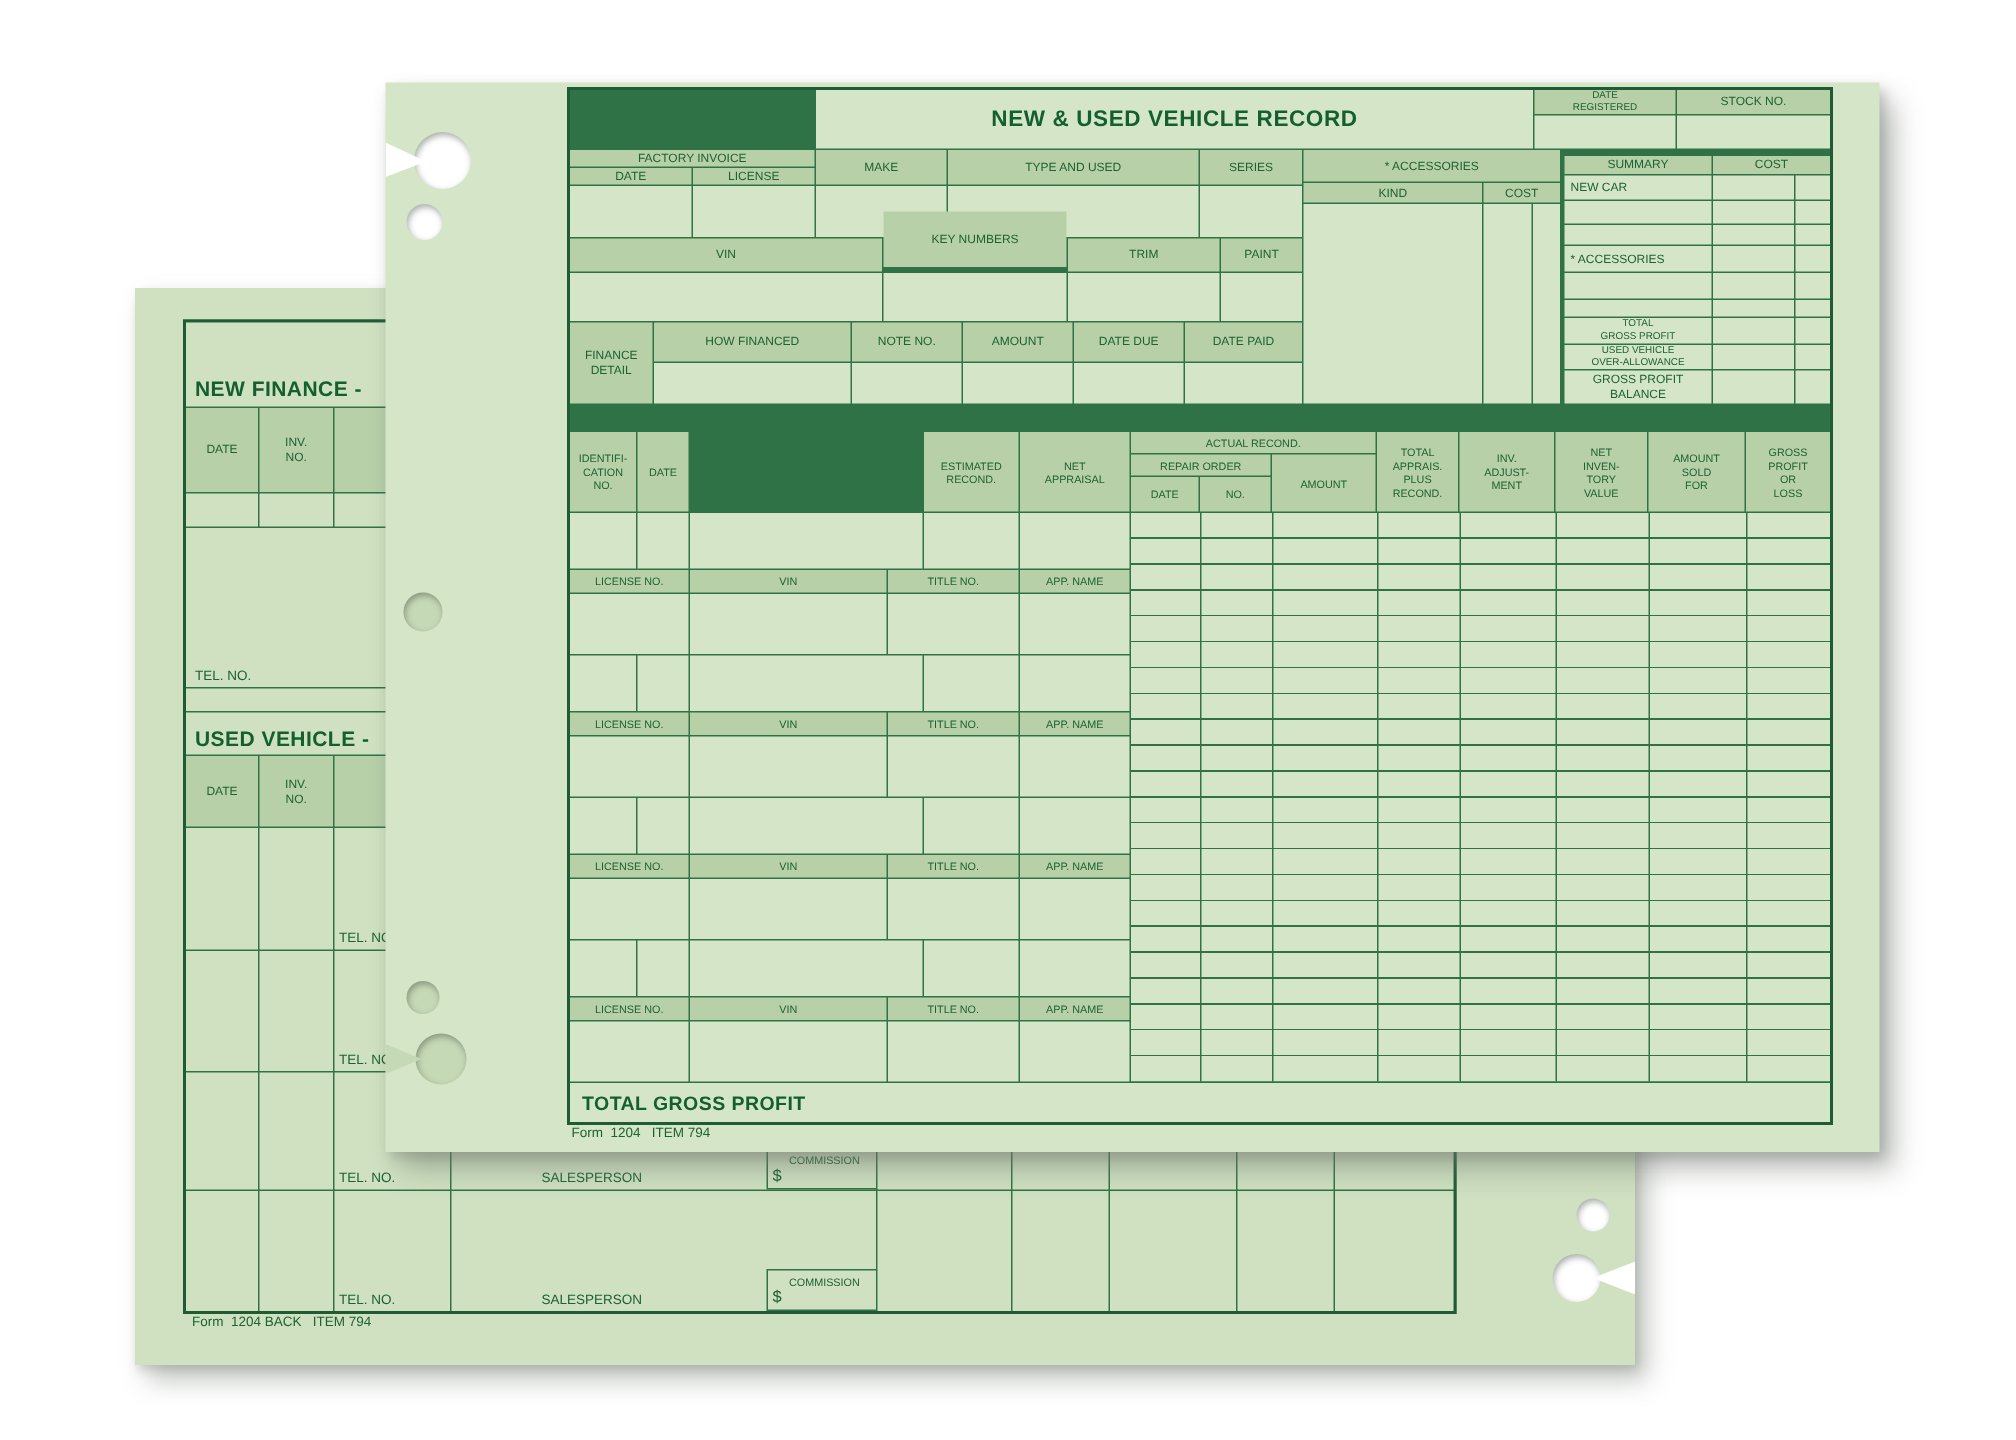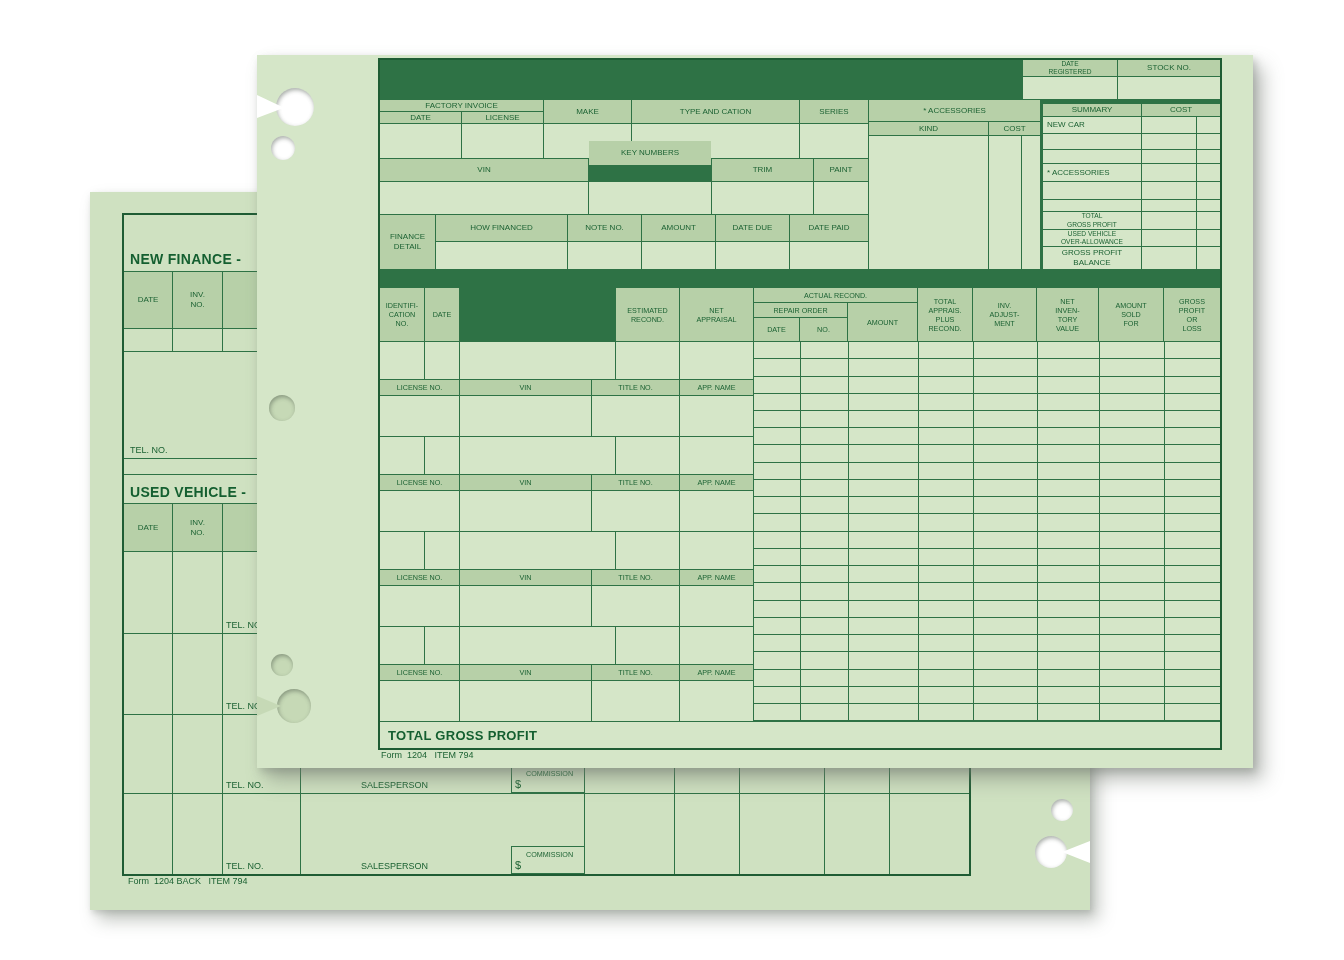--- a/index.html
+++ b/index.html
@@ -149,31 +149,34 @@
   <span class="bl ft" style="left:38px;top:684px">Form  1204 BACK   ITEM 794</span>
 
   <div class="hole hw" style="left:961px;top:607px;width:22px;height:22px"></div>
   <div class="hole hw" style="left:945px;top:644px;width:32px;height:32px"></div>
   <div class="notch" style="left:972px;top:649px;width:28px;height:22px;background:#ffffff;clip-path:polygon(0 50%,100% 0,100% 100%)"></div>
 </div>
 
 <div class="s sheet-front">
   <div class="tbl ftbl">
 
+    <div class="s p" style="left:164px;top:0;width:478px;height:39px;display:flex;align-items:center;justify-content:center">
+      <span class="ttl">NEW &amp; USED VEHICLE RECORD</span>
+    </div>
     <div class="s b h65" style="left:643px;top:0;width:94px;height:16px">DATE
 REGISTERED</div>
     <div class="s b h8" style="left:738px;top:0;width:102px;height:16px">STOCK NO.</div>
     <div class="s p" style="left:643px;top:17px;width:94px;height:22px"></div>
     <div class="s p" style="left:738px;top:17px;width:102px;height:22px"></div>
 
     <div class="s b h8" style="left:0;top:40px;width:163px;height:11px">FACTORY INVOICE</div>
     <div class="s b h8" style="left:0;top:52px;width:81px;height:11px">DATE</div>
     <div class="s b h8" style="left:82px;top:52px;width:81px;height:11px">LICENSE</div>
     <div class="s b h8" style="left:164px;top:40px;width:87px;height:23px">MAKE</div>
-    <div class="s b h8" style="left:252px;top:40px;width:167px;height:23px">TYPE AND CATION</div>
+    <div class="s b h8" style="left:252px;top:40px;width:167px;height:23px">TYPE AND USED</div>
     <div class="s b h8" style="left:420px;top:40px;width:68px;height:23px">SERIES</div>
     <div class="s p" style="left:0;top:64px;width:81px;height:34px"></div>
     <div class="s p" style="left:82px;top:64px;width:81px;height:34px"></div>
     <div class="s p" style="left:164px;top:64px;width:87px;height:34px"></div>
     <div class="s p" style="left:252px;top:64px;width:167px;height:34px"></div>
     <div class="s p" style="left:420px;top:64px;width:68px;height:34px"></div>
 
     <div class="s b h8" style="left:489px;top:40px;width:171px;height:21px">* ACCESSORIES</div>
     <div class="s b h8" style="left:489px;top:62px;width:119px;height:13px">KIND</div>
     <div class="s b h8" style="left:609px;top:62px;width:51px;height:13px">COST</div>
@@ -208,21 +211,21 @@
     <div class="s p h65" style="left:663px;top:170px;width:98px;height:16px">USED VEHICLE
 OVER-ALLOWANCE</div>
     <div class="s p" style="left:762px;top:170px;width:54px;height:16px"></div>
     <div class="s p" style="left:817px;top:170px;width:23px;height:16px"></div>
     <div class="s p h8" style="left:663px;top:187px;width:98px;height:22px">GROSS PROFIT
 BALANCE</div>
     <div class="s p" style="left:762px;top:187px;width:54px;height:22px"></div>
     <div class="s p" style="left:817px;top:187px;width:23px;height:22px"></div>
 
     <div class="s b h8" style="left:0;top:99px;width:208px;height:22px">VIN</div>
-    <div class="s b h8" style="left:209px;top:81px;width:122px;height:24px">KEY NUMBERS</div>
+    <div class="s b h8" style="left:209px;top:81px;width:122px;height:37px">KEY NUMBERS</div>
     <div class="s b h8" style="left:332px;top:99px;width:101px;height:22px">TRIM</div>
     <div class="s b h8" style="left:434px;top:99px;width:54px;height:22px">PAINT</div>
     <div class="s p" style="left:0;top:122px;width:208px;height:32px"></div>
     <div class="s p" style="left:209px;top:122px;width:122px;height:32px"></div>
     <div class="s p" style="left:332px;top:122px;width:101px;height:32px"></div>
     <div class="s p" style="left:434px;top:122px;width:54px;height:32px"></div>
 
     <div class="s b h8" style="left:0;top:155px;width:55px;height:54px">FINANCE
 DETAIL</div>
     <div class="s b h8" style="left:56px;top:155px;width:131px;height:26px">HOW FINANCED</div>

